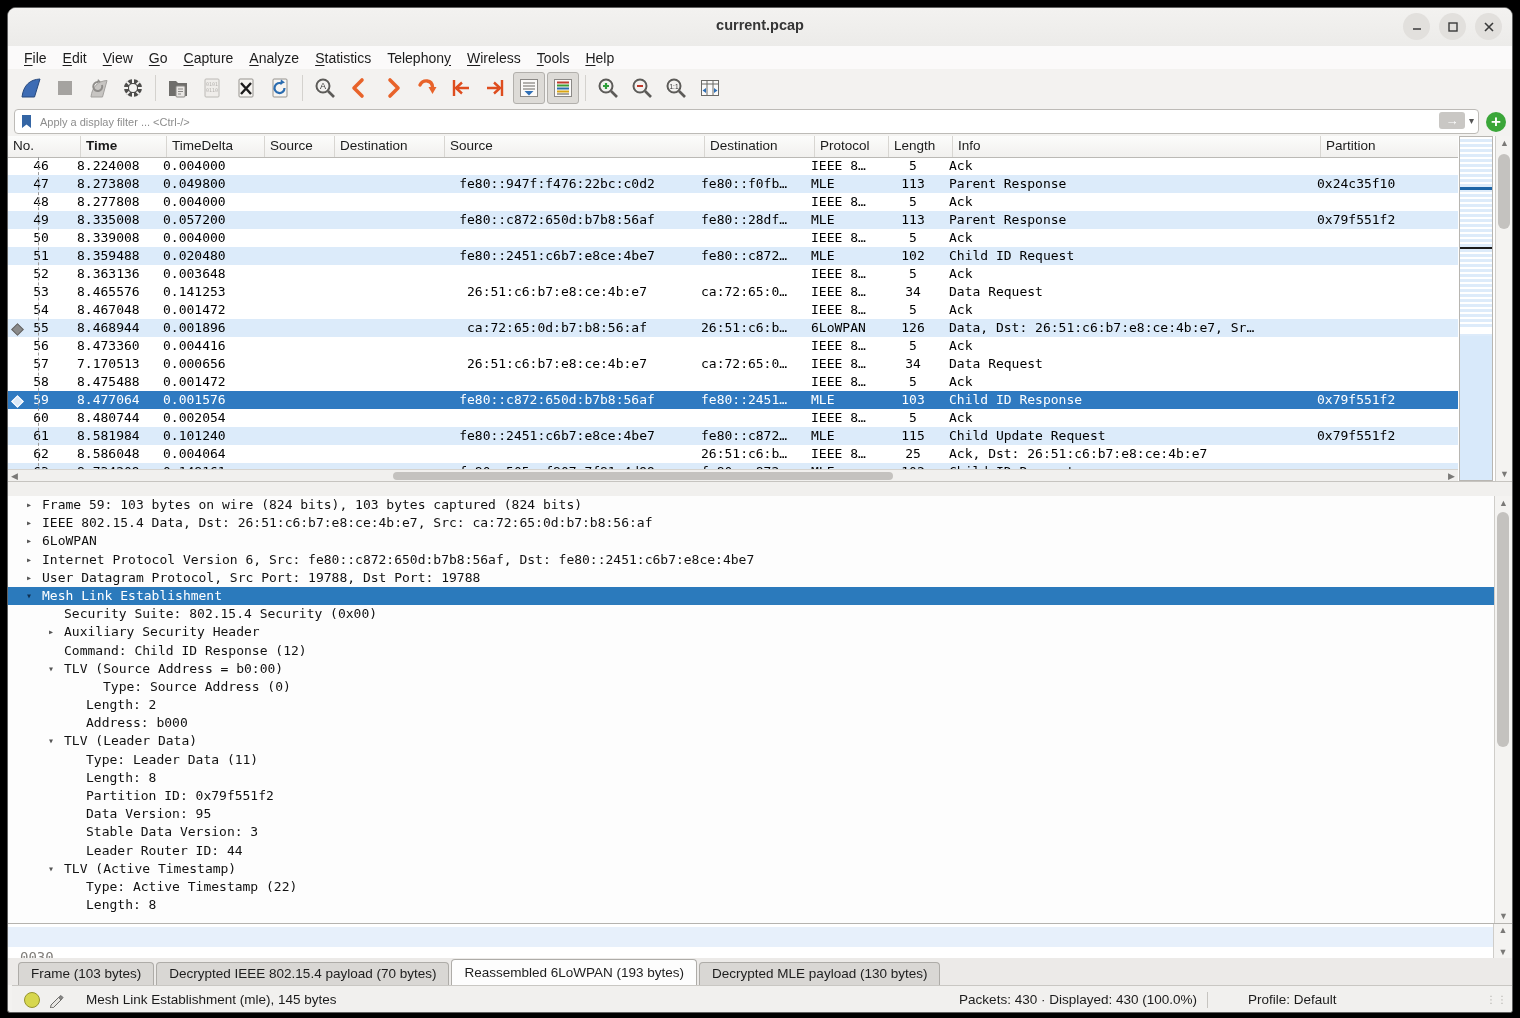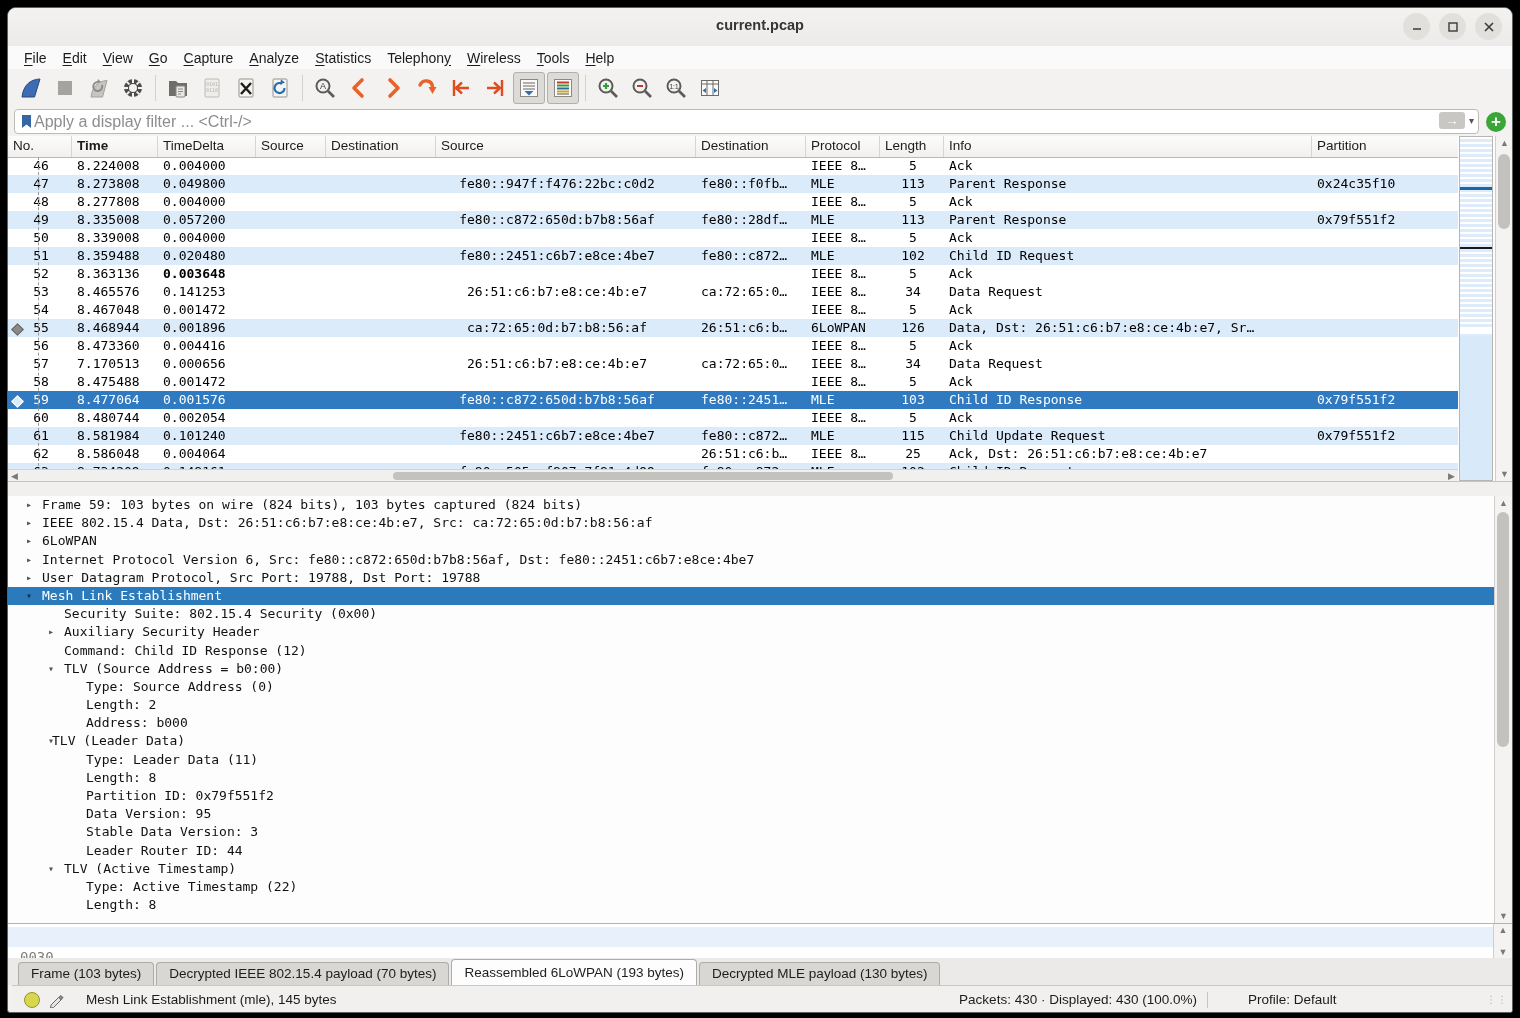--- a/index.html
+++ b/index.html
@@ -26,21 +26,21 @@
         border-radius:3px;margin:0 1px;}
   .tbtn.pressed{background:#dddbd7;border-color:#b2b0ac;}
   .tbtn svg{display:block;}
   .tsep{width:1px;height:26px;background:#d4d2ce;margin:0 5px;}
   
   .filterbar{position:absolute;left:0;top:99px;right:0;height:29px;background:#f3f2f0;border-bottom:1px solid #c9c7c3;
              display:flex;align-items:center;padding:0 6px;}
   .filter-input{position:relative;flex:1;height:23px;background:#fff;border:1px solid #bdbbb7;border-radius:4px;
                 display:flex;align-items:center;}
   .bookmark{margin-left:4px;display:flex;}
-  .placeholder{font-size:16px;color:#8d8d8d;}
+  .placeholder{margin-left:6px;font-size:11px;color:#8d8d8d;}
   .f-right{position:absolute;right:4px;top:2px;display:flex;align-items:center;gap:4px;}
   .apply-btn{width:26px;height:17px;background:#c9c7c4;border-radius:3px;color:#fff;font-size:13px;line-height:17px;
              text-align:center;font-weight:700;}
   .caret{font-size:10px;color:#555;}
   .addbtn{width:20px;height:20px;border-radius:50%;background:var(--accent-green,#3aa639);color:#fff;font-size:17px;
           line-height:19px;text-align:center;font-weight:700;margin-left:7px;}
   
   .plist{position:absolute;left:0;top:128px;right:0;height:345px;background:#fff;}
   .phead{position:absolute;left:0;top:0;height:21px;width:1450px;display:flex;background:linear-gradient(#fcfcfb,#f1f0ee);
          border-bottom:1px solid #bbb9b5;overflow:hidden;}
@@ -339,21 +339,21 @@
       <span class="f-right">
         <span class="apply-btn">→</span>
         <span class="caret">▾</span>
       </span>
     </div>
     <div class="addbtn">+</div>
   </div>
 
   <div class="plist">
     <div class="phead" id="phead">
-          <div class="hcell" style="width: 64px;">No.</div>
+          <div class="hcell" style="width: 73px;">No.</div>
           <div class="hcell" style="width: 86px; font-weight: bold;">Time</div>
           <div class="hcell" style="width: 98px;">TimeDelta</div>
           <div class="hcell" style="width: 70px;">Source</div>
           <div class="hcell" style="width: 110px;">Destination</div>
           <div class="hcell" style="width: 260px;">Source</div>
           <div class="hcell" style="width: 110px;">Destination</div>
           <div class="hcell" style="width: 74px;">Protocol</div>
           <div class="hcell" style="width: 64px;">Length</div>
           <div class="hcell" style="width: 368px;">Info</div>
           <div class="hcell" style="width: 150px;">Partition</div>
@@ -433,21 +433,21 @@
             <span class="pcell r" style="width: 260px; padding-right: 26px;">fe80::2451:c6b7:e8ce:4be7</span>
             <span class="pcell " style="width: 110px;">fe80::c872…</span>
             <span class="pcell " style="width: 74px;">MLE</span>
             <span class="pcell r" style="width: 64px;">102</span>
             <span class="pcell " style="width: 368px;">Child ID Request</span>
             <span class="pcell " style="width: 150px;"></span>
           </div>
           <div class="prow ">
             <span class="pcell r" style="width: 64px;">52</span>
             <span class="pcell " style="width: 86px;">8.363136</span>
-            <span class="pcell " style="width: 98px; font-weight: bold;">0.003648</span>
+            <span class="pcell " style="width: 98px;">0.003648</span>
             <span class="pcell " style="width: 70px;"></span>
             <span class="pcell " style="width: 110px;"></span>
             <span class="pcell r" style="width: 260px; padding-right: 26px;"></span>
             <span class="pcell " style="width: 110px;"></span>
             <span class="pcell " style="width: 74px;">IEEE 8…</span>
             <span class="pcell r" style="width: 64px;">5</span>
             <span class="pcell " style="width: 368px;">Ack</span>
             <span class="pcell " style="width: 150px;"></span>
           </div>
           <div class="prow ">
@@ -622,24 +622,24 @@
         <div class="dline"><span class="darrow" style="left: 18px;">▸</span><span style="padding-left: 34px;">Frame 59: 103 bytes on wire (824 bits), 103 bytes captured (824 bits)</span></div>
         <div class="dline"><span class="darrow" style="left: 18px;">▸</span><span style="padding-left: 34px;">IEEE 802.15.4 Data, Dst: 26:51:c6:b7:e8:ce:4b:e7, Src: ca:72:65:0d:b7:b8:56:af</span></div>
         <div class="dline"><span class="darrow" style="left: 18px;">▸</span><span style="padding-left: 34px;">6LoWPAN</span></div>
         <div class="dline"><span class="darrow" style="left: 18px;">▸</span><span style="padding-left: 34px;">Internet Protocol Version 6, Src: fe80::c872:650d:b7b8:56af, Dst: fe80::2451:c6b7:e8ce:4be7</span></div>
         <div class="dline"><span class="darrow" style="left: 18px;">▸</span><span style="padding-left: 34px;">User Datagram Protocol, Src Port: 19788, Dst Port: 19788</span></div>
         <div class="dline selected"><span class="darrow" style="left: 18px;">▾</span><span style="padding-left: 34px;">Mesh Link Establishment</span></div>
         <div class="dline"><span style="padding-left: 56px;">Security Suite: 802.15.4 Security (0x00)</span></div>
         <div class="dline"><span class="darrow" style="left: 40px;">▸</span><span style="padding-left: 56px;">Auxiliary Security Header</span></div>
         <div class="dline"><span style="padding-left: 56px;">Command: Child ID Response (12)</span></div>
         <div class="dline"><span class="darrow" style="left: 40px;">▾</span><span style="padding-left: 56px;">TLV (Source Address = b0:00)</span></div>
-        <div class="dline"><span style="padding-left: 78px;">Type: Source Address (0)</span></div>
+        <div class="dline"><span style="padding-left: 78px; margin-left: 17px;">Type: Source Address (0)</span></div>
         <div class="dline"><span style="padding-left: 78px;">Length: 2</span></div>
         <div class="dline"><span style="padding-left: 78px;">Address: b000</span></div>
-        <div class="dline"><span class="darrow" style="left: 40px;">▾</span><span style="padding-left: 44px; margin-top: 14px;">TLV (Leader Data)</span></div>
+        <div class="dline"><span class="darrow" style="left: 40px;">▾</span><span style="padding-left: 56px; margin-top: 14px;">TLV (Leader Data)</span></div>
         <div class="dline"><span style="padding-left: 78px;">Type: Leader Data (11)</span></div>
         <div class="dline"><span style="padding-left: 78px;">Length: 8</span></div>
         <div class="dline"><span style="padding-left: 78px;">Partition ID: 0x79f551f2</span></div>
         <div class="dline"><span style="padding-left: 78px;">Data Version: 95</span></div>
         <div class="dline"><span style="padding-left: 78px;">Stable Data Version: 3</span></div>
         <div class="dline"><span style="padding-left: 78px;">Leader Router ID: 44</span></div>
         <div class="dline"><span class="darrow" style="left: 40px;">▾</span><span style="padding-left: 56px;">TLV (Active Timestamp)</span></div>
         <div class="dline"><span style="padding-left: 78px;">Type: Active Timestamp (22)</span></div>
         <div class="dline"><span style="padding-left: 78px;">Length: 8</span></div>
       </div>

